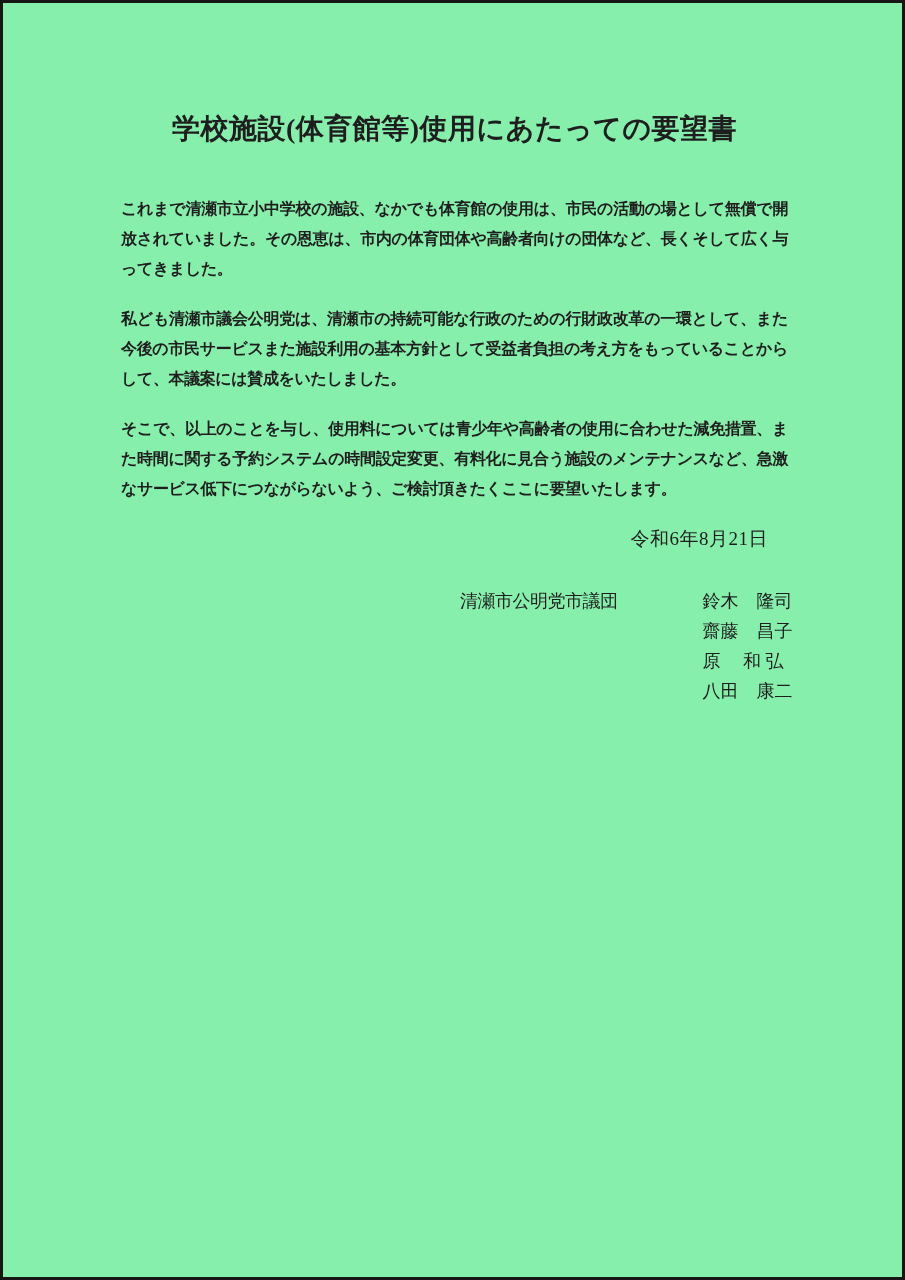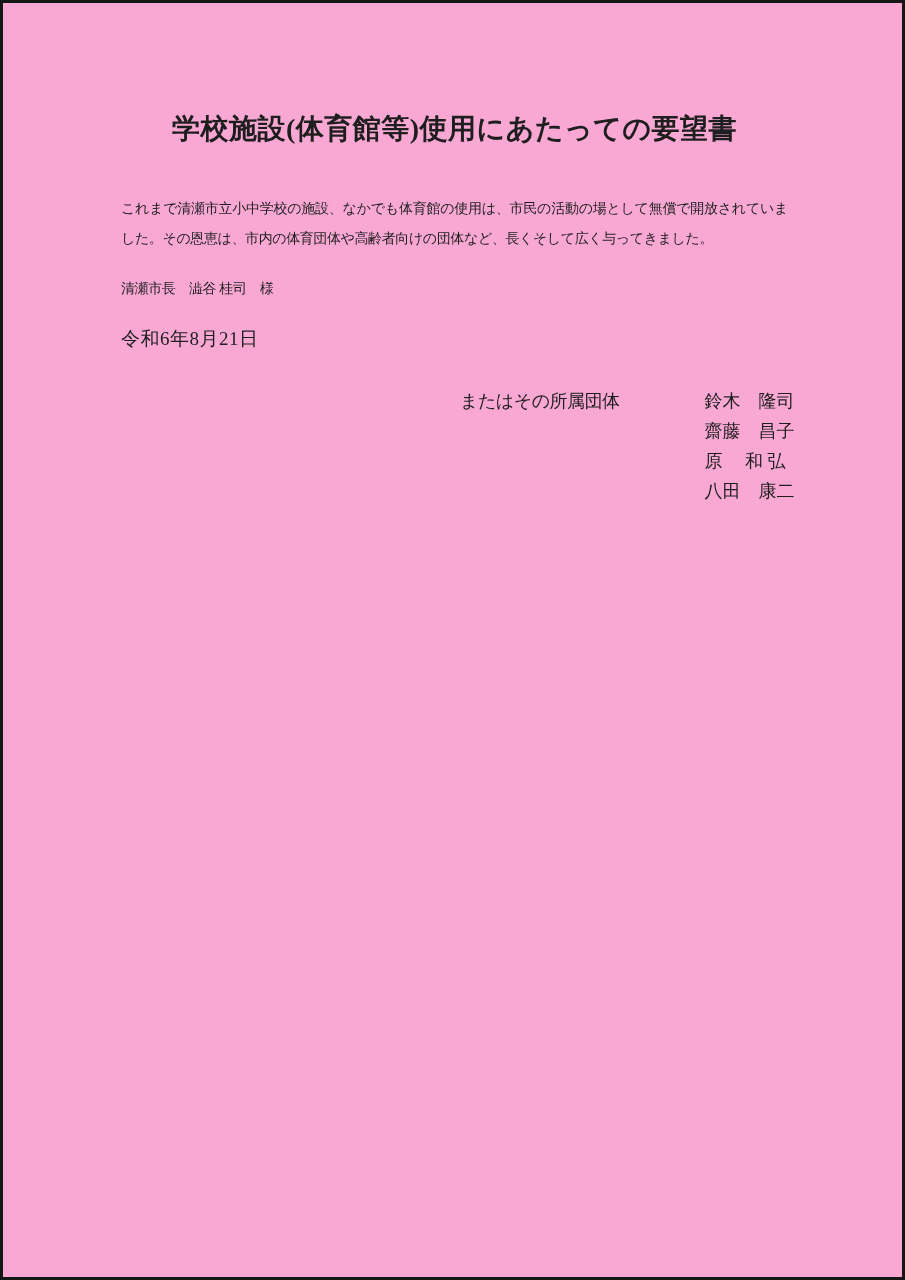--- a/index.html
+++ b/index.html
@@ -5,57 +5,59 @@
   html, body {
     margin: 0;
     padding: 0;
     background: #e8e8e8;
   }
   .page {
     position: relative;
     width: 905px;
     height: 1280px;
     box-sizing: border-box;
-    background: #f9a8d4;
+    background: #86efac;
     border: 3px solid #161616;
     font-family: "Liberation Serif", "DejaVu Serif", serif;
     color: #1e1e1e;
     overflow: hidden;
   }
   .content {
     box-sizing: border-box;
     padding: 0 114px 0 118px;
   }
   .doc-title {
     padding-top: 104px;
     margin: 0 0 43px 0;
     text-align: center;
     font-size: 28px;
     font-weight: bold;
     letter-spacing: 0.5px;
     line-height: 44px;
   }
   .body-text p {
     margin: 0 0 20px 0;
-    font-size: 14px;
+    font-size: 16px;
     line-height: 30px;
     letter-spacing: -0.4px;
     text-align: justify;
     text-justify: inter-ideograph;
+    font-weight: bold;
   }
   .addressee {
     margin: 0 0 20px 0;
     font-size: 19px;
     line-height: 30px;
     letter-spacing: -0.4px;
   }
   .date-line {
     margin: 20px 0 0 0;
     font-size: 19px;
     line-height: 30px;
+    text-align: right;
     padding-right: 20px;
     letter-spacing: 0.5px;
   }
   .signature {
     display: flex;
     align-items: flex-start;
     margin-top: 32px;
     font-size: 18px;
     line-height: 30px;
   }
@@ -75,28 +77,29 @@
 </head>
 <body>
 
 <div class="page">
   <div class="content">
 
     <h1 class="doc-title">学校施設(体育館等)使用にあたっての要望書</h1>
 
     <div class="body-text">
       <p>これまで清瀬市立小中学校の施設、なかでも体育館の使用は、市民の活動の場として無償で開放されていました。その恩恵は、市内の体育団体や高齢者向けの団体など、長くそして広く与ってきました。</p>
+      <p>私ども清瀬市議会公明党は、清瀬市の持続可能な行政のための行財政改革の一環として、また今後の市民サービスまた施設利用の基本方針として受益者負担の考え方をもっていることからして、本議案には賛成をいたしました。</p>
+      <p>そこで、以上のことを与し、使用料については青少年や高齢者の使用に合わせた減免措置、また時間に関する予約システムの時間設定変更、有料化に見合う施設のメンテナンスなど、急激なサービス低下につながらないよう、ご検討頂きたくここに要望いたします。</p>
 
-      <p class="addressee">清瀬市長　澁谷 桂司　様</p>
     </div>
 
     <div class="date-line">令和6年8月21日</div>
 
     <div class="signature">
-      <div class="sig-group">またはその所属団体</div>
+      <div class="sig-group">清瀬市公明党市議団</div>
       <div class="sig-names">
         <div class="member">鈴木　隆司</div>
         <div class="member">齋藤　昌子</div>
         <div class="member">原　 和 弘</div>
         <div class="member">八田　康二</div>
       </div>
     </div>
 
   </div>
 </div>

